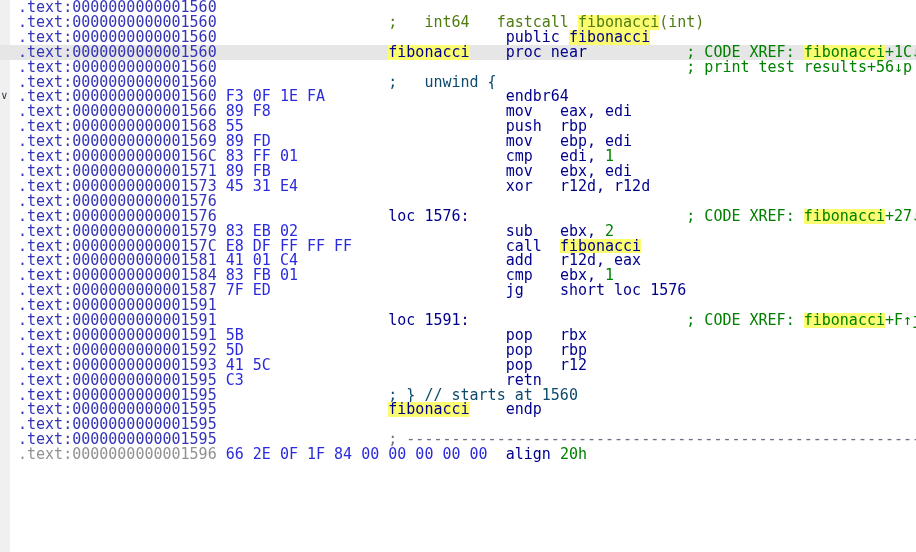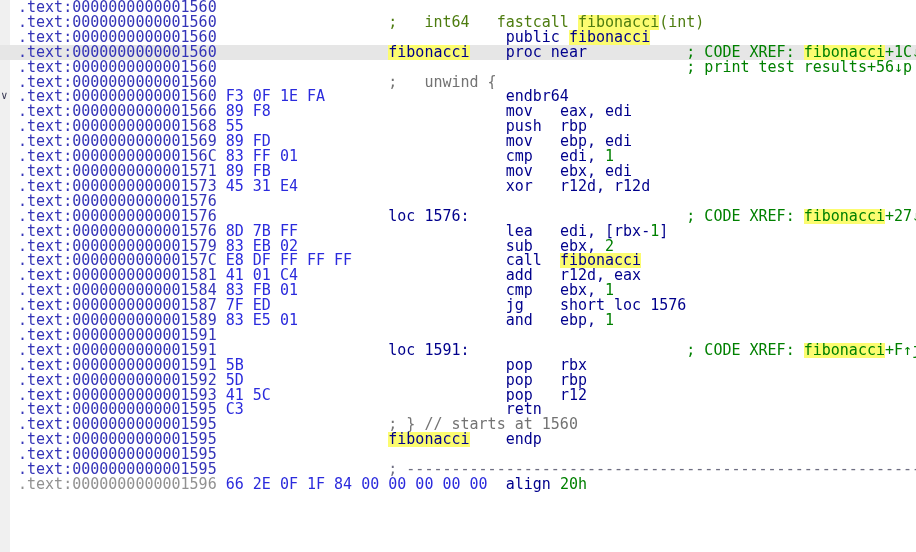--- a/index.html
+++ b/index.html
@@ -29,21 +29,21 @@
     position:absolute;left:1px;top:0;
     font-size:11px;color:#3a3a55;line-height:14.918px;
   }
   .a  {color:#3434b8;}   
   .ag {color:#919191;text-align:right;}   
   .b  {color:#2b2bdd;}   
   .c  {color:#00008c;}   
   .n  {color:#008000;}   
   .g  {color:#008000;}   
   .gc {color:#4d7c0f;}   
-  .bc {color:#737373;}   
+  .bc {color:#0c4a6e;}   
   .sep{color:#6e6e82;}   
   .hl {background:#fcfc70;} 
 </style>
 </head>
 <body>
 
 <div id="screen">
   <div id="margin-strip"></div>
   <div id="listing">
       <div class="row"><span class="a">.text:0000000000001560</span></div>
@@ -54,27 +54,25 @@
       <div class="row"><span class="a">.text:0000000000001560</span>                   <span class="bc">; __unwind {</span></div>
       <div class="row"><span class="arrow">∨</span><span class="a">.text:0000000000001560</span> <span class="b">F3 0F 1E FA</span>                    <span class="c">endbr64</span></div>
       <div class="row"><span class="a">.text:0000000000001566</span> <span class="b">89 F8</span>                          <span class="c">mov</span>   <span class="c">eax, edi</span></div>
       <div class="row"><span class="a">.text:0000000000001568</span> <span class="b">55</span>                             <span class="c">push</span>  <span class="c">rbp</span></div>
       <div class="row"><span class="a">.text:0000000000001569</span> <span class="b">89 FD</span>                          <span class="c">mov</span>   <span class="c">ebp, edi</span></div>
       <div class="row"><span class="a">.text:000000000000156C</span> <span class="b">83 FF 01</span>                       <span class="c">cmp</span>   <span class="c">edi, </span><span class="n">1</span></div>
       <div class="row"><span class="a">.text:0000000000001571</span> <span class="b">89 FB</span>                          <span class="c">mov</span>   <span class="c">ebx, edi</span></div>
       <div class="row"><span class="a">.text:0000000000001573</span> <span class="b">45 31 E4</span>                       <span class="c">xor</span>   <span class="c">r12d, r12d</span></div>
       <div class="row"><span class="a">.text:0000000000001576</span></div>
       <div class="row"><span class="a">.text:0000000000001576</span>                   <span class="c">loc_1576:</span>                        <span class="g">; CODE XREF: </span><span class="g hl">fibonacci</span><span class="g">+27↓j</span></div>
-      <div class="row"><span class="a">.text:0000000000001576</span> <span class="b">8D 7B FF</span>                       <span class="c">lea</span>   <span class="c">edi, [rbx-</span><span class="n">1</span><span class="c">]</span></div>
       <div class="row"><span class="a">.text:0000000000001579</span> <span class="b">83 EB 02</span>                       <span class="c">sub</span>   <span class="c">ebx, </span><span class="n">2</span></div>
       <div class="row"><span class="a">.text:000000000000157C</span> <span class="b">E8 DF FF FF FF</span>                 <span class="c">call</span>  <span class="c hl">fibonacci</span></div>
       <div class="row"><span class="a">.text:0000000000001581</span> <span class="b">41 01 C4</span>                       <span class="c">add</span>   <span class="c">r12d, eax</span></div>
       <div class="row"><span class="a">.text:0000000000001584</span> <span class="b">83 FB 01</span>                       <span class="c">cmp</span>   <span class="c">ebx, </span><span class="n">1</span></div>
       <div class="row"><span class="a">.text:0000000000001587</span> <span class="b">7F ED</span>                          <span class="c">jg</span>    <span class="c">short loc_1576</span></div>
-      <div class="row"><span class="a">.text:0000000000001589</span> <span class="b">83 E5 01</span>                       <span class="c">and</span>   <span class="c">ebp, </span><span class="n">1</span></div>
       <div class="row"><span class="a">.text:0000000000001591</span></div>
       <div class="row"><span class="a">.text:0000000000001591</span>                   <span class="c">loc_1591:</span>                        <span class="g">; CODE XREF: </span><span class="g hl">fibonacci</span><span class="g">+F↑j</span></div>
       <div class="row"><span class="a">.text:0000000000001591</span> <span class="b">5B</span>                             <span class="c">pop</span>   <span class="c">rbx</span></div>
       <div class="row"><span class="a">.text:0000000000001592</span> <span class="b">5D</span>                             <span class="c">pop</span>   <span class="c">rbp</span></div>
       <div class="row"><span class="a">.text:0000000000001593</span> <span class="b">41 5C</span>                          <span class="c">pop</span>   <span class="c">r12</span></div>
       <div class="row"><span class="a">.text:0000000000001595</span> <span class="b">C3</span>                             <span class="c">retn</span></div>
       <div class="row"><span class="a">.text:0000000000001595</span>                   <span class="bc">; } // starts at 1560</span></div>
       <div class="row"><span class="a">.text:0000000000001595</span>                   <span class="c hl">fibonacci</span>    <span class="c">endp</span></div>
       <div class="row"><span class="a">.text:0000000000001595</span></div>
       <div class="row"><span class="a">.text:0000000000001595</span>                   <span class="sep">; ------------------------------------------------------------</span></div>

